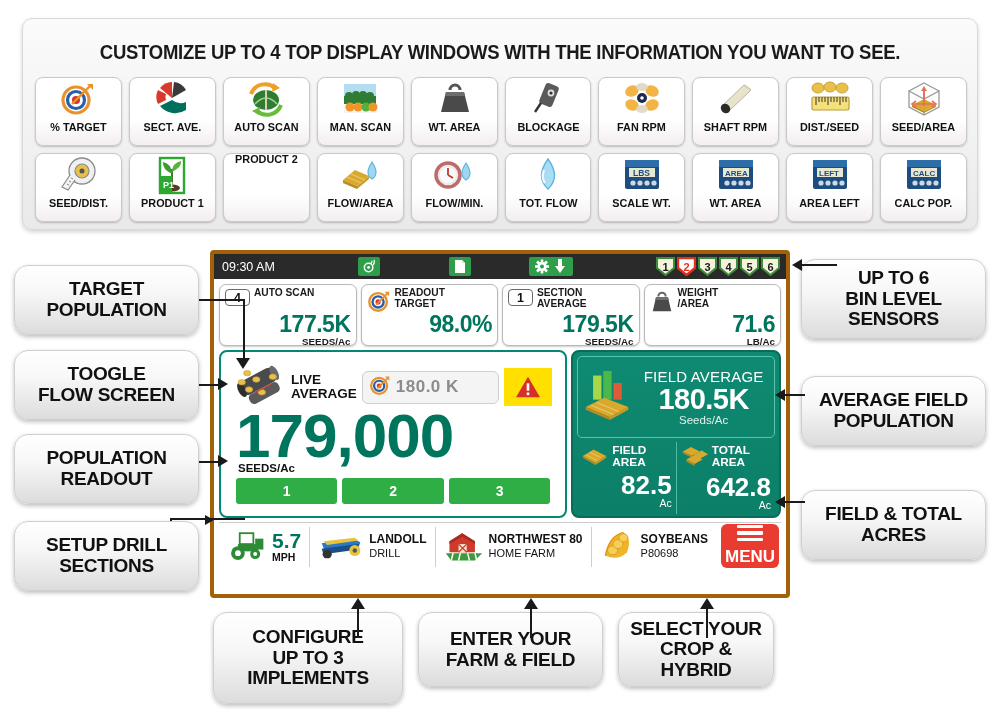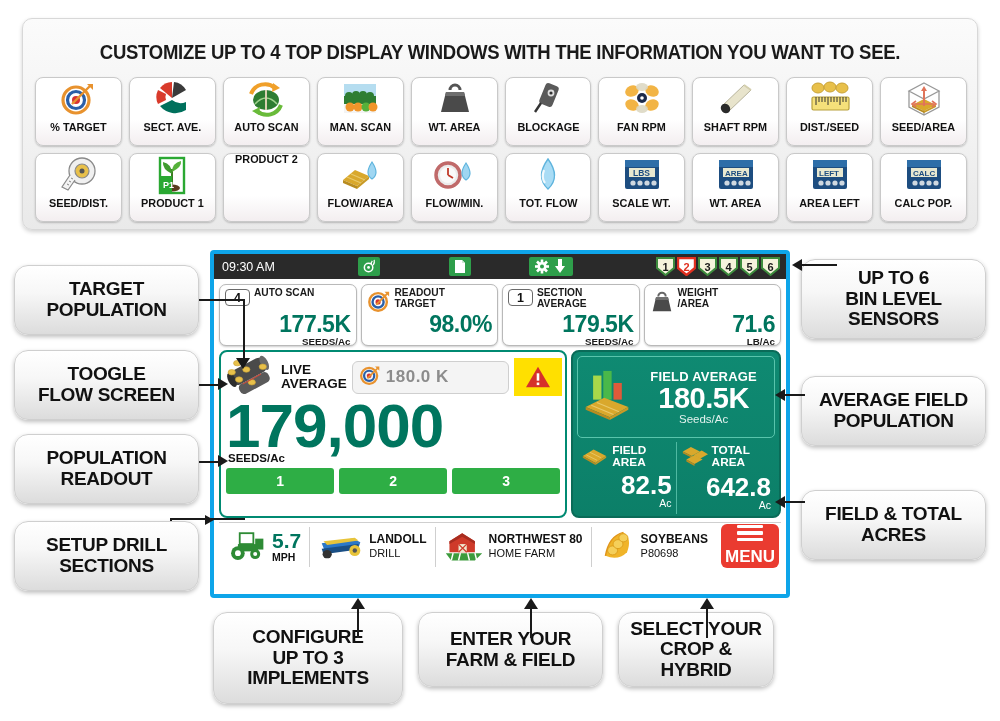--- a/index.html
+++ b/index.html
@@ -53,21 +53,21 @@
     font-family: "Liberation Sans Narrow","Liberation Sans",sans-serif;
     transform: scaleX(0.96);
     white-space: nowrap;
   }
 
   
   .monitor {
     position: absolute; left: 210px; top: 250px;
     width: 580px; height: 348px;
     background: #ffffff;
-    border: 4px solid #0ea5e9;
+    border: 4px solid #a16207;
     border-radius: 4px;
   }
   .statusbar {
     height: 25px; background: #2a2a2a;
     display: flex; align-items: center;
     position: relative;
   }
   .clock {
     color: #ffffff; font-size: 12.5px; margin-left: 8px;
     font-family: "Liberation Sans", sans-serif;
@@ -122,21 +122,21 @@
     font-size: 9.8px; font-weight: bold; color: #1a1a1a;
     text-align: right; line-height: 1; margin-top: 1px;
   }
 
   
   .main-body { display: flex; padding: 4px 5px 0 5px; gap: 4px; }
   .left-pane {
     width: 352px; height: 168px;
     border: 2px solid #008a72; border-radius: 8px;
     background: #ffffff; position: relative;
-    padding: 3px;
+    padding: 13px;
   }
   .lp-top { display: flex; align-items: center; gap: 5px; height: 44px; }
   .live-avg-txt {
     font-size: 13.5px; font-weight: bold; color: #111; line-height: 1.02;
     font-family: "Liberation Sans Narrow","Liberation Sans",sans-serif;
   }
   .target-chip {
     flex: 1; height: 33px;
     background: #f4f4f4; border: 1px solid #cfcfcf; border-radius: 6px;
     display: flex; align-items: center; gap: 5px; padding-left: 6px;
@@ -167,21 +167,21 @@
   .right-pane {
     width: 212px; height: 168px;
     background: linear-gradient(180deg,#0f8a72 0%,#0c7f68 100%);
     border: 2px solid #0a6b58; border-radius: 8px;
     padding: 4px; position: relative;
   }
   .fa-box {
     height: 82px; border: 1px solid #59c4ac; border-radius: 5px;
     display: flex; align-items: center; padding: 0 4px; gap: 5px;
   }
-  .fa-title { font-size: 13px; font-weight: bold; color: #ffffff; letter-spacing: .2px; }
+  .fa-title { font-size: 15px; font-weight: normal; color: #ffffff; letter-spacing: .2px; }
   .fa-value { font-size: 29px; font-weight: bold; color: #ffffff; line-height: 1; letter-spacing: -0.5px; }
   .fa-unit { font-size: 11.5px; color: #e3f2ee; font-weight: normal; }
   .area-row { display: flex; margin-top: 4px; height: 72px; }
   .area-box { flex: 1; padding: 2px 4px; position: relative; }
   .area-box + .area-box { border-left: 1px solid #4fb9a2; }
   .area-head { display: flex; align-items: flex-start; gap: 4px; }
   .area-title { font-size: 11.8px; font-weight: bold; color: #ffffff; line-height: 1.05; }
   .area-value { font-size: 26px; font-weight: bold; color: #ffffff; text-align: right; line-height: 1; margin-top: 2px; }
   .area-unit { font-size: 10.5px; color: #ffffff; text-align: right; line-height: 1; }
 

